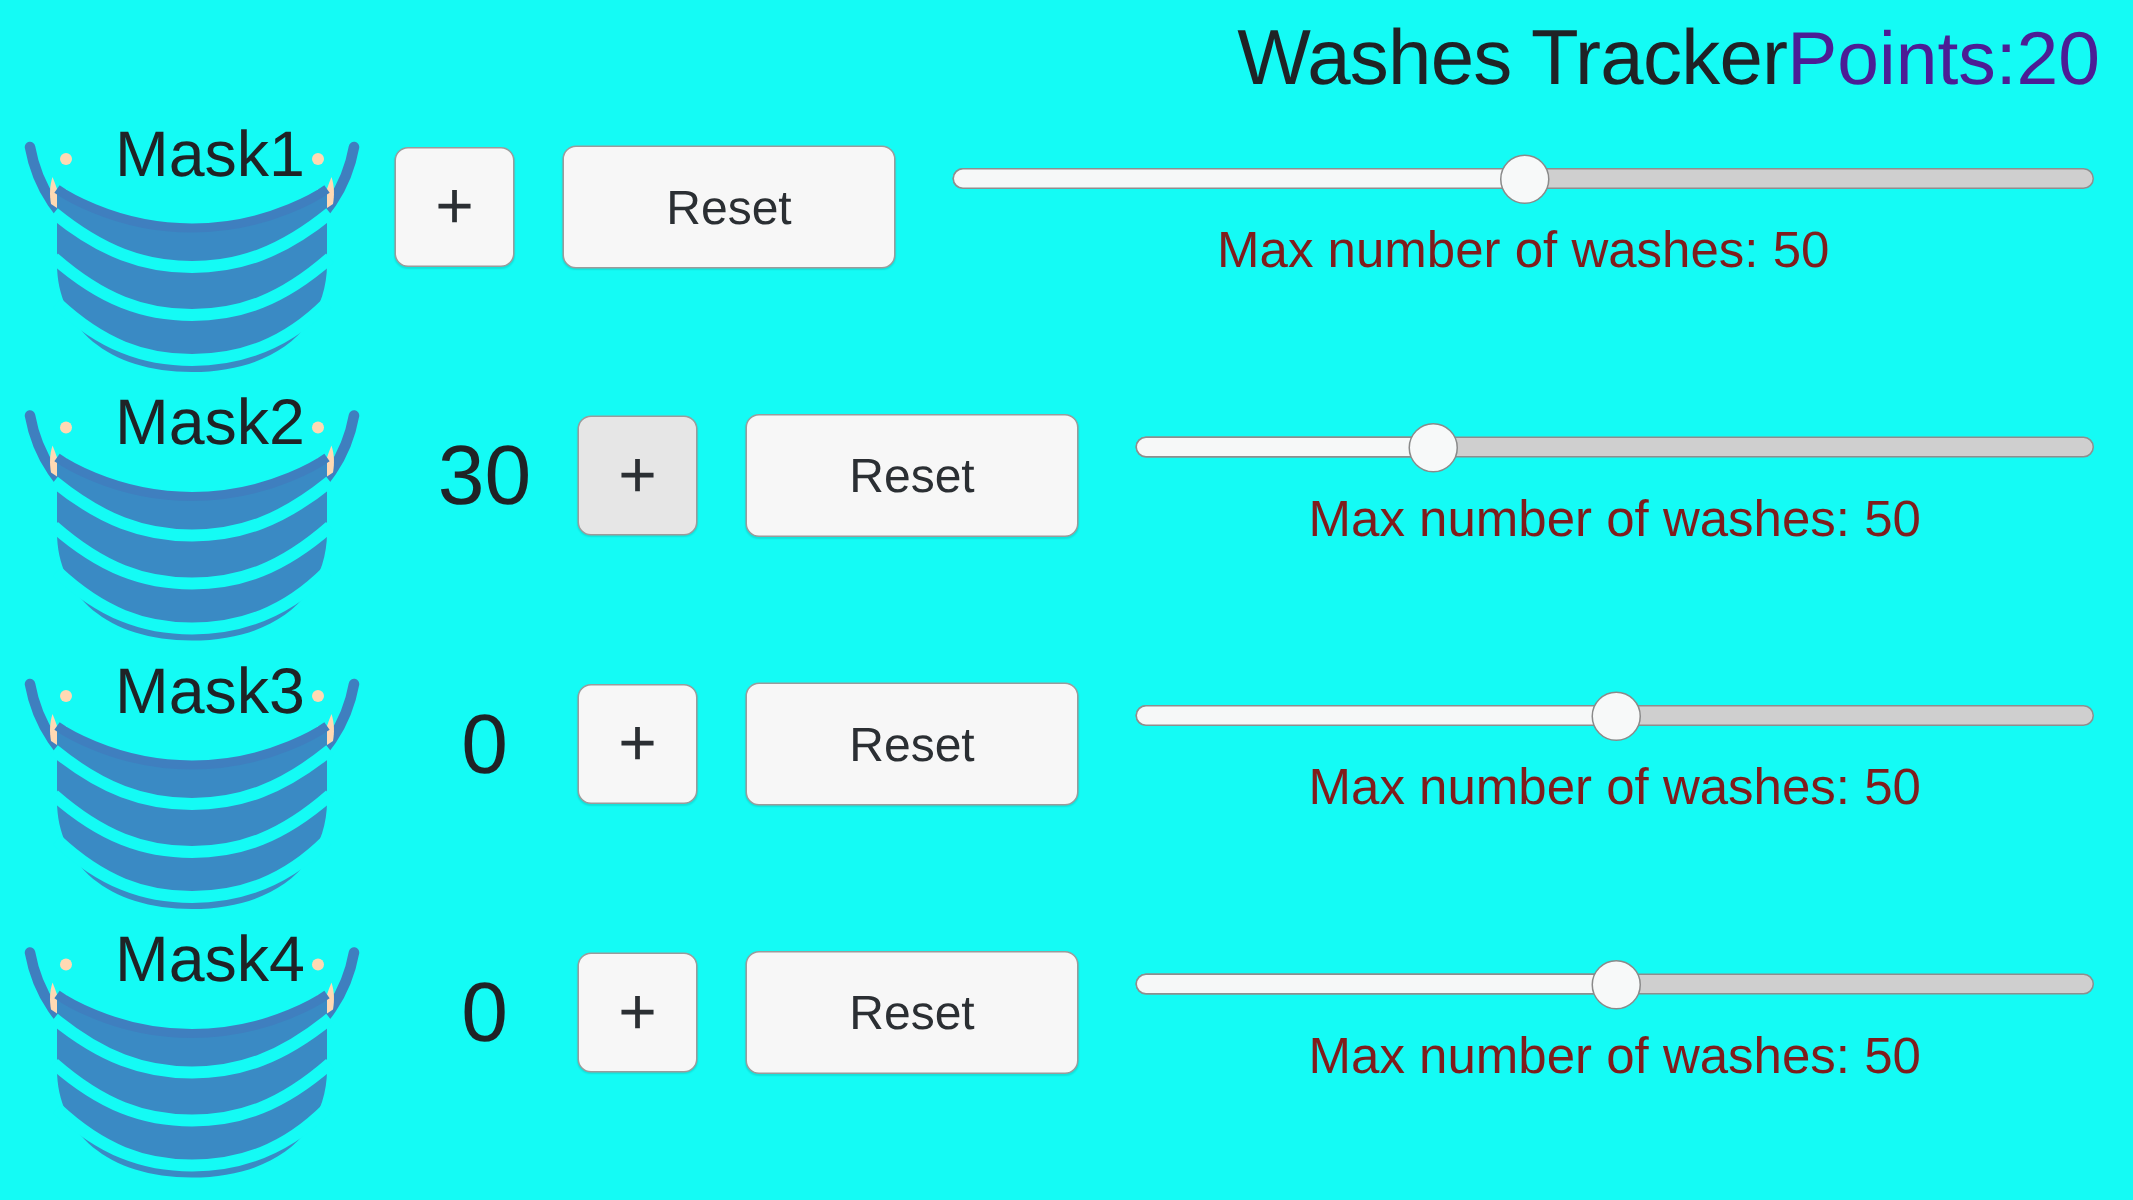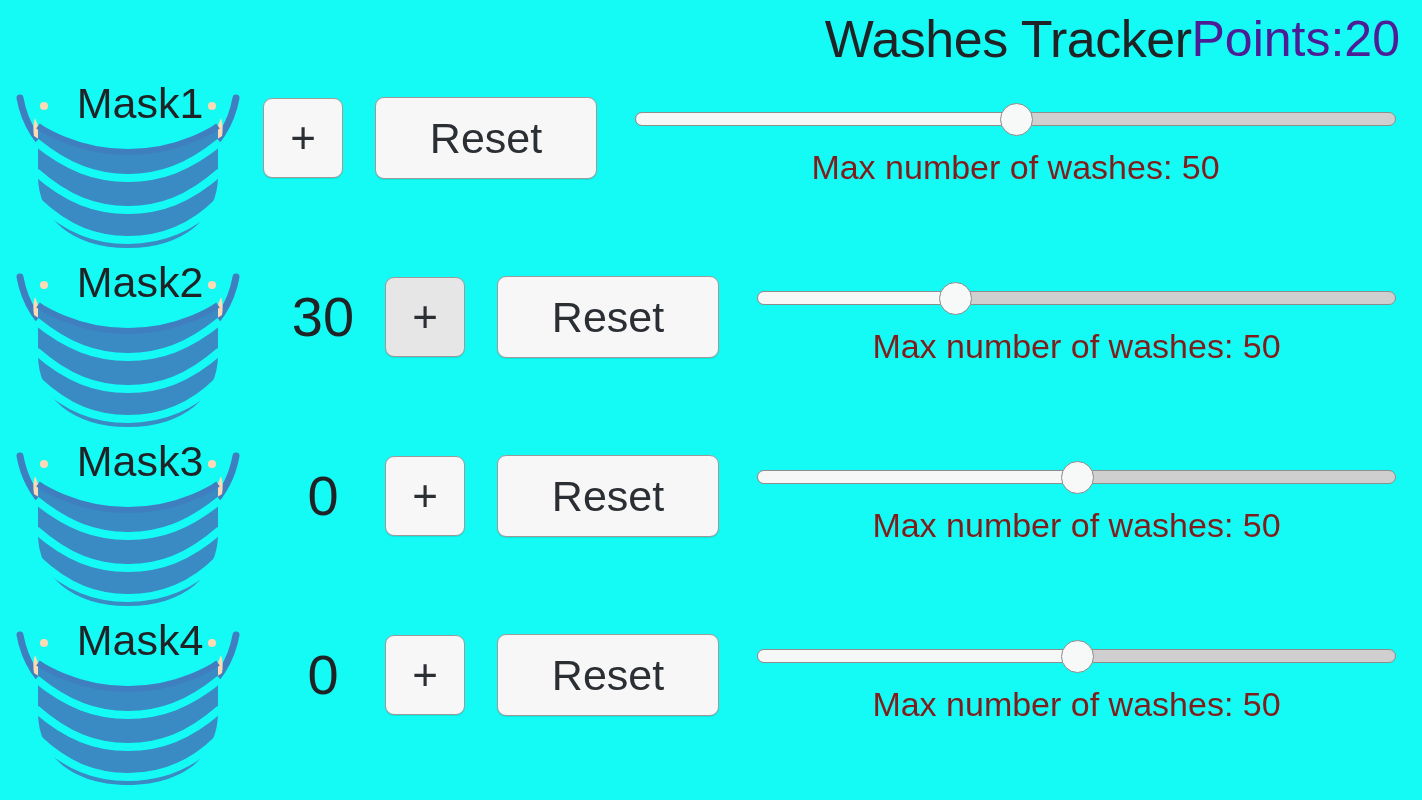--- a/index.html
+++ b/index.html
@@ -124,21 +124,21 @@
     font-size: 44px;
     line-height: 1;
     margin-left: 1px;
   }
   .btn-plus.pressed {
     background: #e6e6e6;
   }
   .btn-reset {
     width: 222px;
     height: 82px;
-    font-size: 43px;
+    font-size: 32px;
     line-height: 1;
     margin-left: 32px;
   }
 
   
   .slider-cell {
     position: relative;
     flex: 1 1 auto;
     height: 150px;
     margin-left: 38px;

